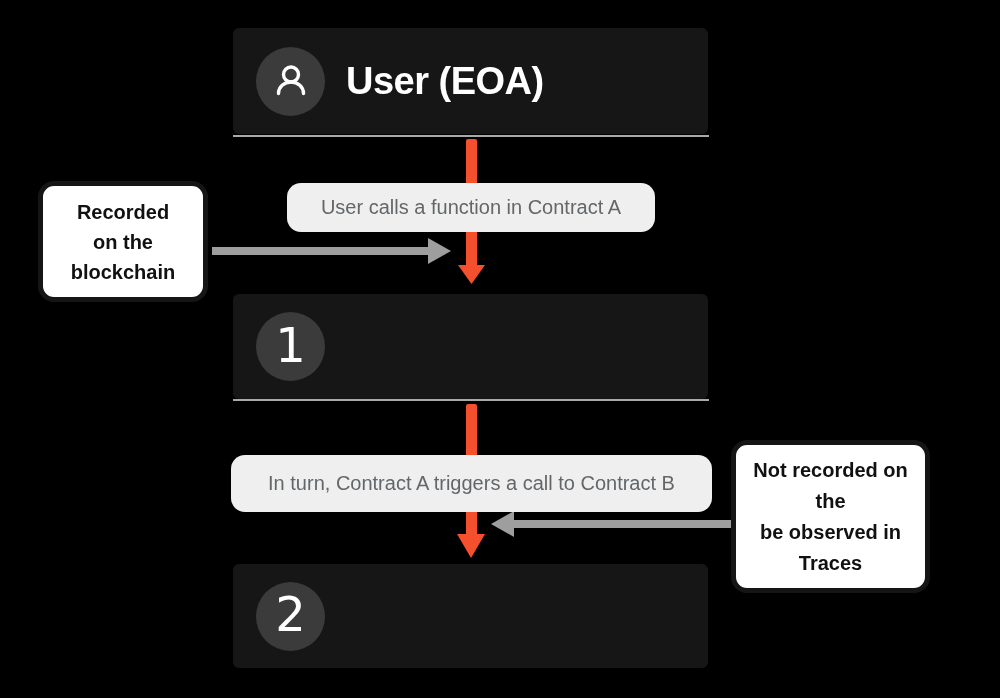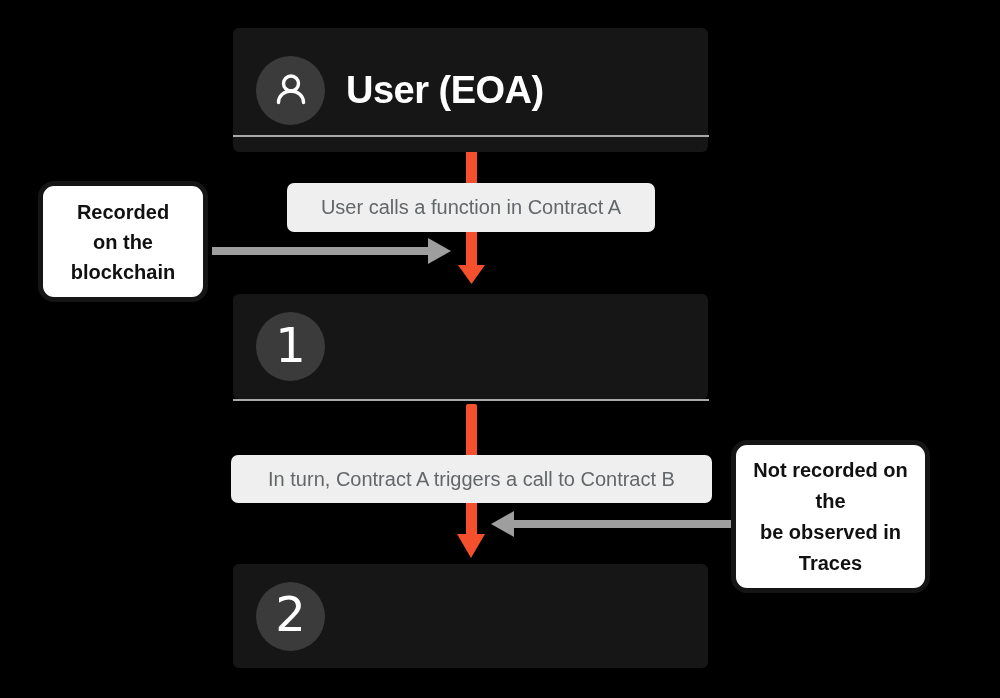--- a/index.html
+++ b/index.html
@@ -18,21 +18,21 @@
   .arrow-layer {
     position: absolute;
     left: 0; top: 0;
     width: 1000px; height: 698px;
     z-index: 1;
   }
   .node {
     position: absolute;
     left: 233px;
     width: 475px;
-    height: 124px;
+    height: 106px;
     background: #161616;
     border-radius: 6px;
     display: flex;
     align-items: center;
     z-index: 2;
   }
   .node .badge {
     width: 69px;
     height: 69px;
     border-radius: 50%;
@@ -68,31 +68,31 @@
     z-index: 3;
   }
   .edge-label {
     position: absolute;
     background: #efefef;
     color: #63676a;
     font-size: 20px;
     display: flex;
     align-items: center;
     justify-content: center;
-    border-radius: 7px;
+    border-radius: 14px;
     z-index: 4;
     white-space: nowrap;
   }
   .edge-label.first {
     left: 287px; top: 183px;
     width: 368px; height: 49px;
   }
   .edge-label.second {
     left: 231px; top: 455px;
-    width: 481px; height: 48px;
+    width: 481px; height: 57px;
   }
   .annotation {
     position: absolute;
     background: #ffffff;
     border: 5px solid #151515;
     border-radius: 16px;
     color: #111111;
     font-weight: 700;
     font-size: 20px;
     line-height: 30px;

